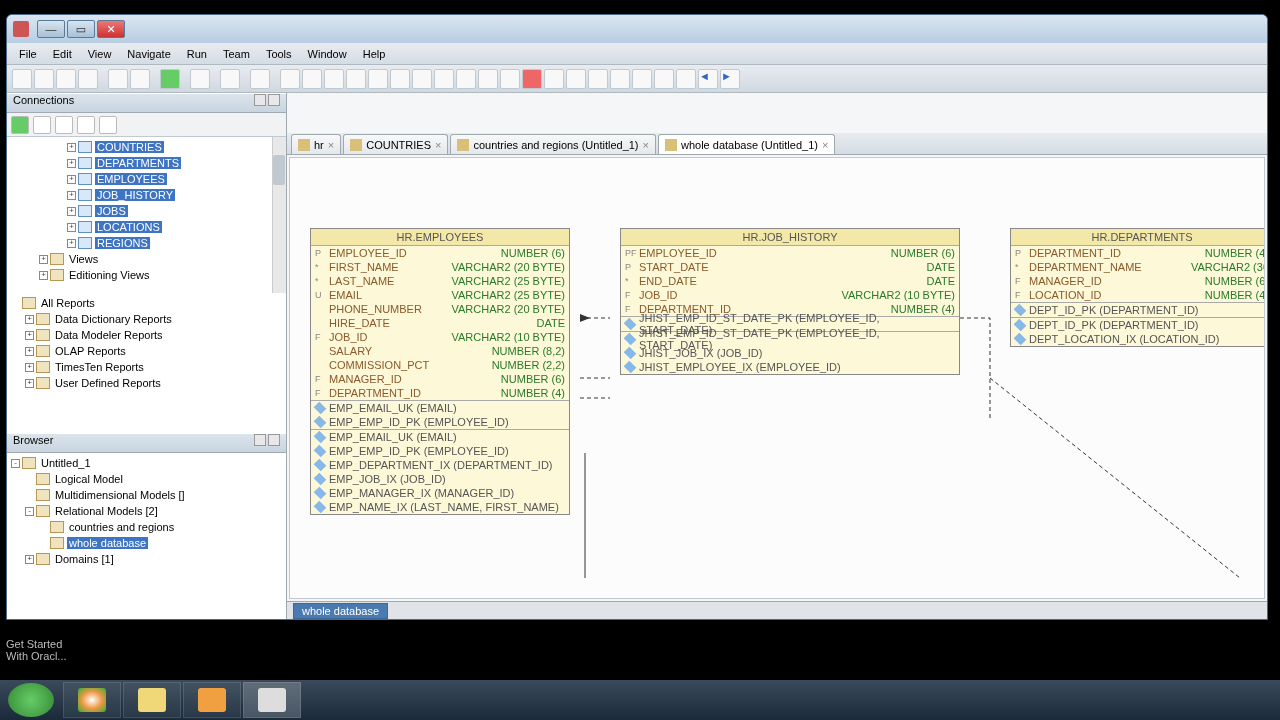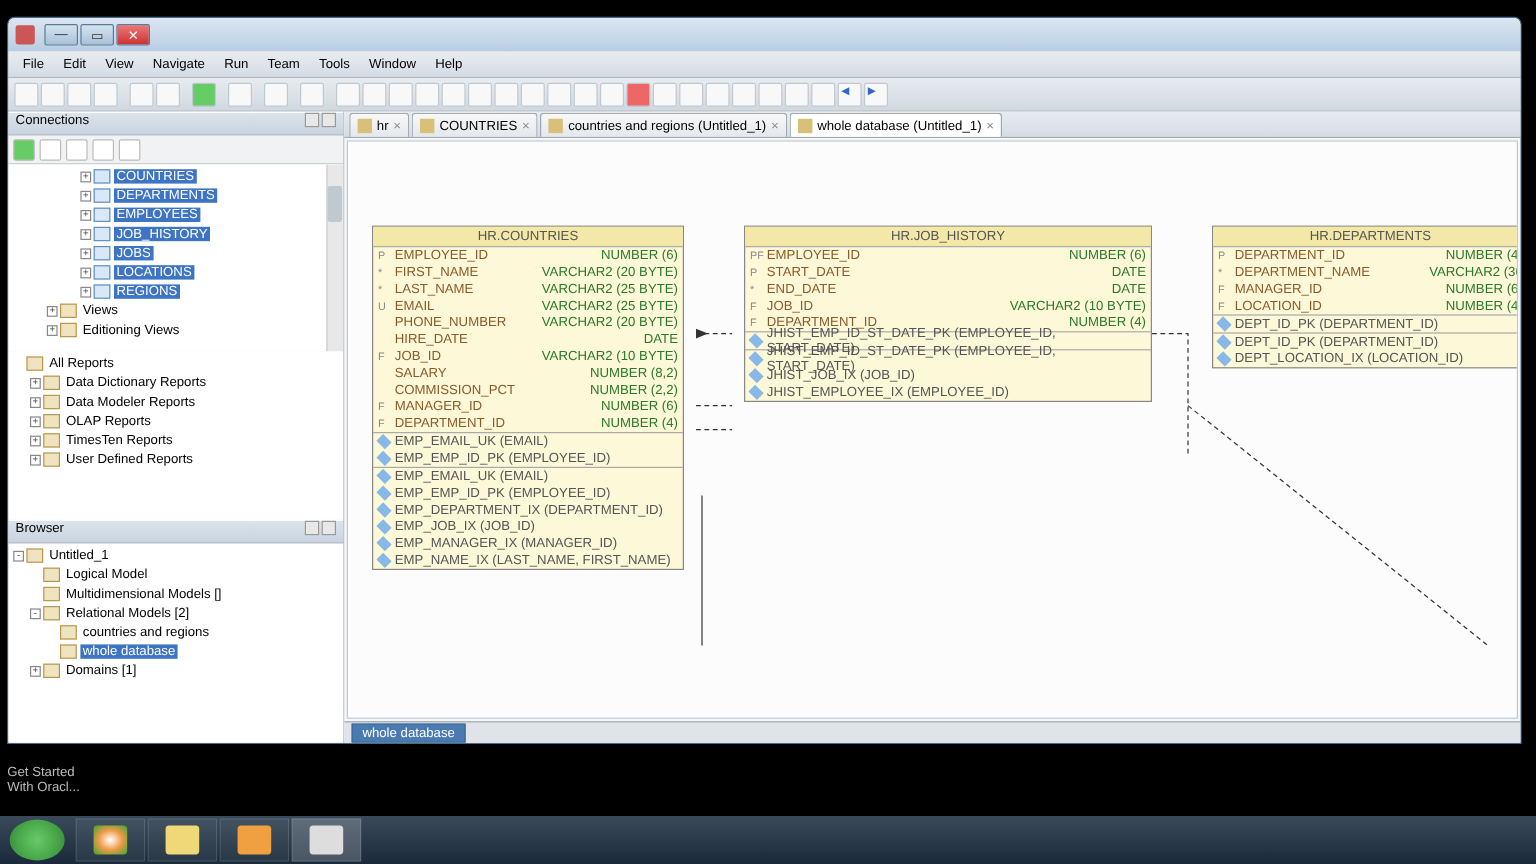--- a/index.html
+++ b/index.html
@@ -27,21 +27,21 @@
 .tree { flex: 1; background: #fff; overflow: auto; padding: 2px 0; position: relative; }
 .tnode { display: flex; align-items: center; height: 16px; padding-left: 4px; }
 .tpad { display: inline-block; }
 .texp { width: 9px; height: 9px; border: 1px solid #888; background: #fff; display: inline-flex; align-items: center; justify-content: center; font-size: 8px; line-height: 8px; color: #444; margin-right: 2px; }
 .ticon { width: 14px; height: 12px; background: #f0d890; border: 1px solid #b89850; margin-right: 3px; }
 .ticon.tbl { background: #d8e8f8; border-color: #6090c0; }
 .ticon.fld { background: #f0e4c0; }
 .tlabel { padding: 0 2px; }
 .tsel { background: #3e74c4; color: #fff; }
 .right { flex: 1; display: flex; flex-direction: column; background: #f4f6f8; }
-.tabs { height: 22px; background: linear-gradient(#e8ecf0,#d4dce4); display: flex; align-items: flex-end; padding: 0 4px; border-bottom: 1px solid #a0a8b0; }
+.tabs { height: 22px; background: linear-gradient(#e8ecf0,#d4dce4); display: flex; align-items: flex-end; padding: 0 4px; border-bottom: 1px solid #a0a8b0; margin-top: 40px; }
 .tab { height: 20px; background: linear-gradient(#f8f8f8,#e4e8ec); border: 1px solid #a0a8b0; border-bottom: none; border-radius: 3px 3px 0 0; display: flex; align-items: center; padding: 0 6px; margin-right: 2px; gap: 4px; }
 .tab.active { background: #fff; }
 .tab .ticon2 { width: 12px; height: 12px; background: #d8c078; }
 .tab .x { color: #888; }
 .canvas { flex: 1; background: #fcfcfc; position: relative; overflow: hidden; border: 1px solid #c0c8d0; margin: 2px; }
 .erd { position: absolute; background: #fdf8d8; border: 1px solid #888; }
 .erdhdr { background: #f4e8a8; text-align: center; padding: 2px; border-bottom: 1px solid #aaa; color: #555; }
 .erdrow { display: flex; padding: 0 4px; height: 14px; align-items: center; }
 .erdrow .k { width: 14px; color: #888; font-size: 9px; }
 .erdrow .n { flex: 1; color: #8a5a2a; }
@@ -318,21 +318,21 @@
         </div>
       <div class="canvas">
         <svg class="lines" width="1000" height="500">
           <path d="M290 160 L320 160 M290 220 L320 220 M290 240 L320 240" stroke="#333" stroke-dasharray="4,3" fill="none"></path>
           <path d="M670 160 L700 160 L700 260" stroke="#333" stroke-dasharray="4,3" fill="none"></path>
           <path d="M295 295 L295 420" stroke="#333" fill="none"></path>
           <path d="M700 220 L950 420" stroke="#333" stroke-dasharray="4,3" fill="none"></path>
           <polygon points="300,160 290,156 290,164" fill="#333"></polygon>
         </svg>
         <div class="erd" id="erd-emp" style="left:20px;top:70px;width:260px">
-            <div class="erdhdr">HR.COUNTRIES</div>
+            <div class="erdhdr">HR.EMPLOYEES</div>
             <div class="erdrow">
               <span class="k">P</span>
               <span class="n">EMPLOYEE_ID</span>
               <span class="t">NUMBER (6)</span>
             </div>
             <div class="erdrow">
               <span class="k">*</span>
               <span class="n">FIRST_NAME</span>
               <span class="t">VARCHAR2 (20 BYTE)</span>
             </div>

